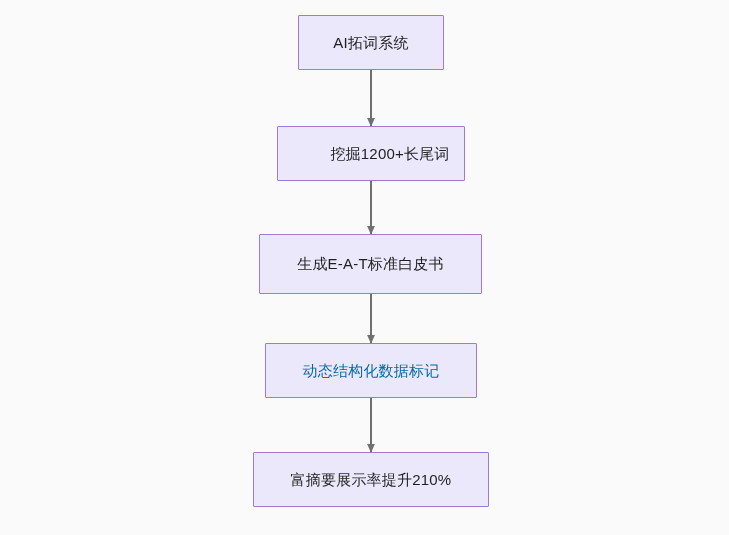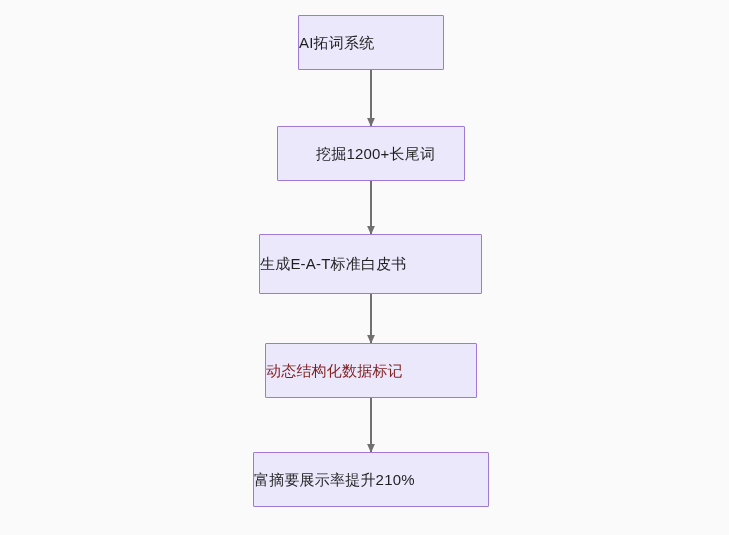--- a/index.html
+++ b/index.html
@@ -27,20 +27,21 @@
     pointer-events: none;
   }
   .node {
     position: absolute;
     box-sizing: border-box;
     background: #ebe8fc;
     border: 1.5px solid #9f7ad3;
     border-radius: 1px;
     display: flex;
     align-items: center;
+    justify-content: center;
     color: #1f1f1f;
     font-size: 15px;
     line-height: 1.2;
     letter-spacing: 0.2px;
     white-space: nowrap;
   }
   .node-label {
     display: block;
   }
 </style>
@@ -66,21 +67,21 @@
   <div id="nodes-group">
       <div class="node" style="left: 298px; top: 15px; width: 146px; height: 55px; background: rgb(235, 232, 252); border-color: rgb(159, 122, 211); color: rgb(31, 31, 31);">
         <span class="node-label">AI拓词系统</span>
       </div>
       <div class="node" style="left: 277px; top: 126px; width: 188px; height: 55px; background: rgb(235, 232, 252); border-color: rgb(159, 122, 211); color: rgb(31, 31, 31); padding-left: 38px;">
         <span class="node-label">挖掘1200+长尾词</span>
       </div>
       <div class="node" style="left: 259px; top: 234px; width: 223px; height: 60px; background: rgb(235, 232, 252); border-color: rgb(159, 122, 211); color: rgb(31, 31, 31);">
         <span class="node-label">生成E-A-T标准白皮书</span>
       </div>
-      <div class="node" style="left: 265px; top: 343px; width: 212px; height: 55px; background: rgb(235, 232, 252); border-color: rgb(159, 122, 211); color: #7f1d1d;">
+      <div class="node" style="left: 265px; top: 343px; width: 212px; height: 55px; background: rgb(235, 232, 252); border-color: rgb(159, 122, 211); color: #0369a1;">
         <span class="node-label">动态结构化数据标记</span>
       </div>
       <div class="node" style="left: 253px; top: 452px; width: 236px; height: 55px; background: rgb(235, 232, 252); border-color: rgb(159, 122, 211); color: rgb(31, 31, 31);">
         <span class="node-label">富摘要展示率提升210%</span>
       </div>
     </div>
 
 </div>
 
 </body></html>

